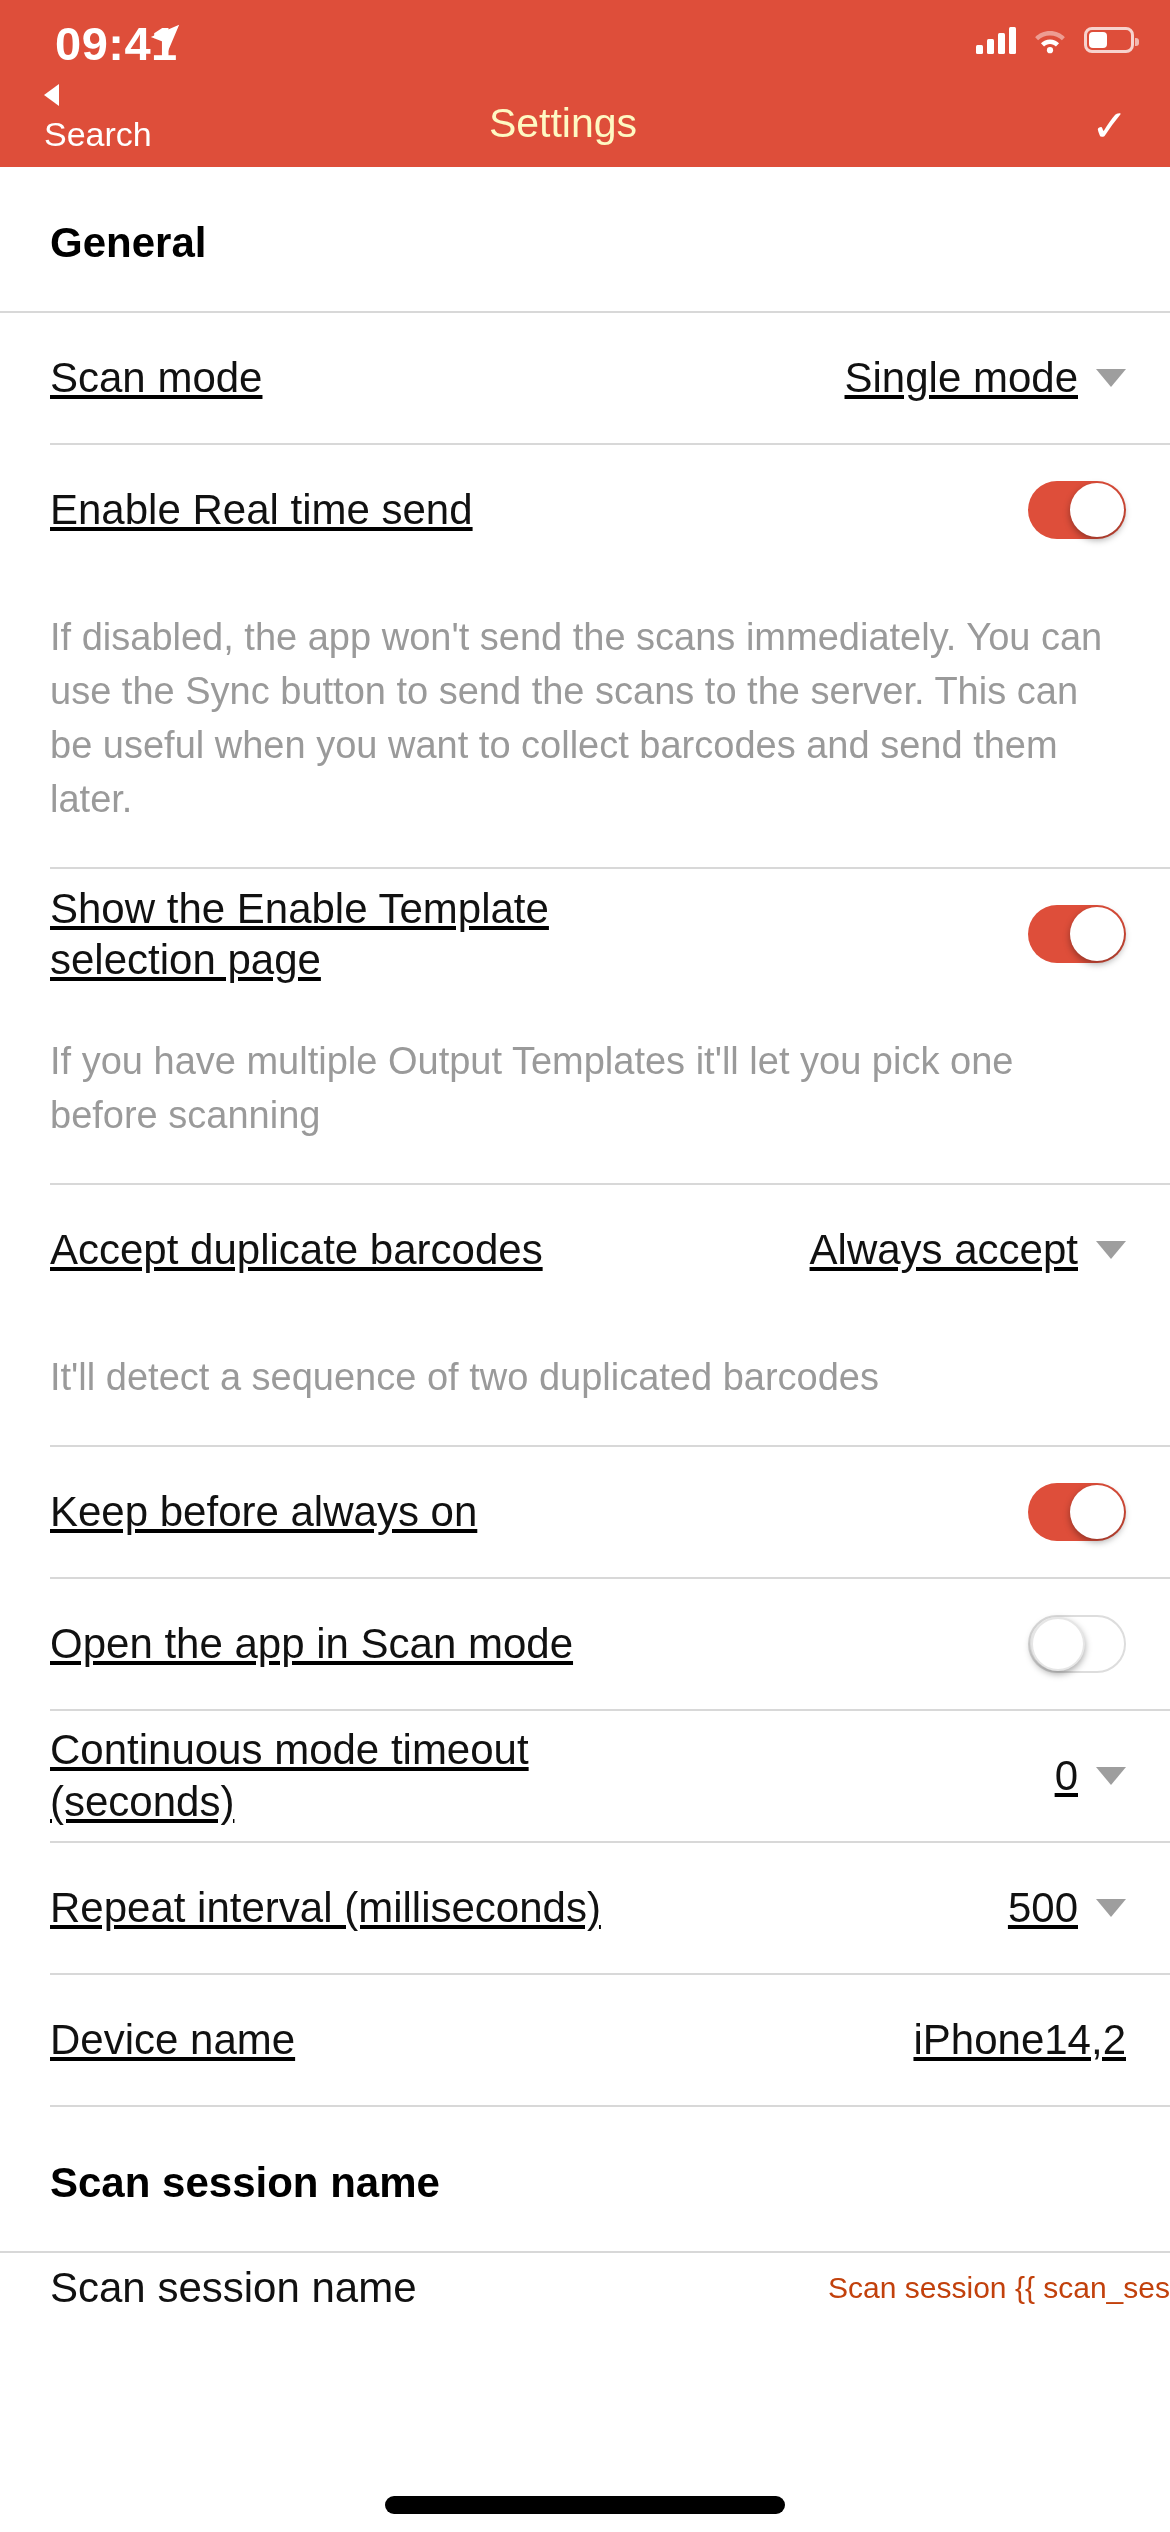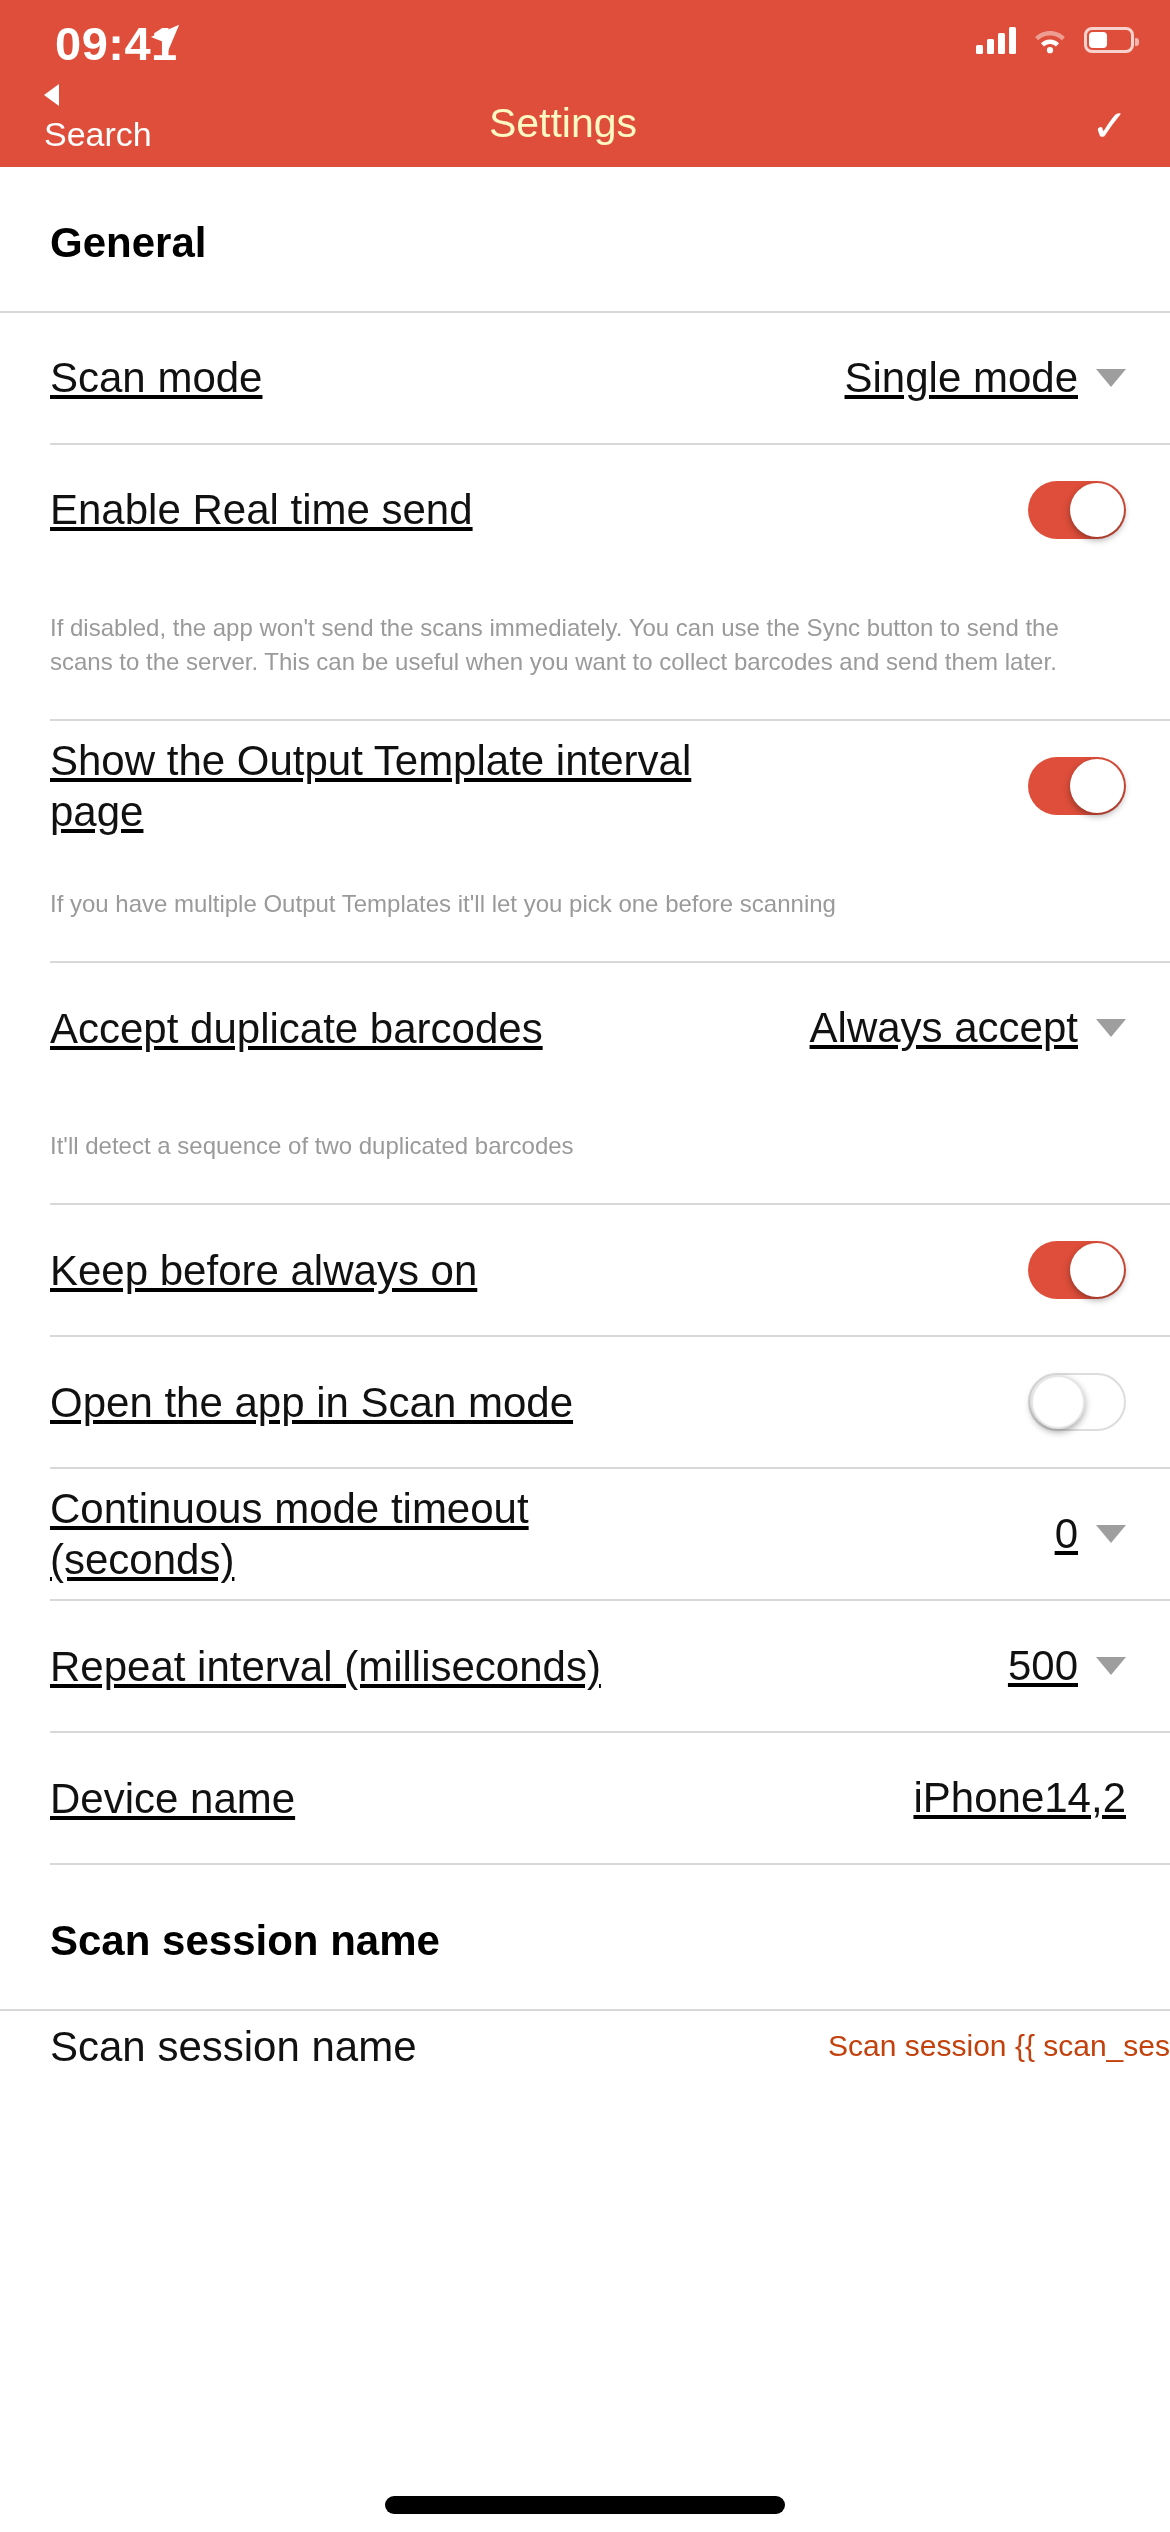--- a/index.html
+++ b/index.html
@@ -88,21 +88,21 @@
   .row-value { font-size:42px; color:#111; }
   .caret {
     width:0; height:0;
     border-left:15px solid transparent;
     border-right:15px solid transparent;
     border-top:18px solid #9e9e9e;
   }
 
   .helper {
     padding:36px 66px 40px 50px;
-    font-size:24px; color:#9a9a9a; line-height:1.42;
+    font-size:38px; color:#9a9a9a; line-height:1.42;
   }
 
   
   .toggle {
     position:relative; width:98px; height:58px; border-radius:29px;
     flex:none;
   }
   .toggle .knob {
     position:absolute; top:2px; width:54px; height:54px;
     border-radius:50%; background:#fff;
@@ -188,21 +188,21 @@
       <div class="row-label">Enable Real time send</div>
       <div class="toggle on">
         <span class="knob"></span>
       </div>
     </div>
 
     <div class="helper">If disabled, the app won't send the scans immediately. You can use the Sync button to send the scans to the server. This can be useful when you want to collect barcodes and send them later.</div>
     <div class="divider"></div>
 
     <div class="row">
-      <div class="row-label">Show the Output Template interval page</div>
+      <div class="row-label">Show the Enable Template selection page</div>
       <div class="toggle on">
         <span class="knob"></span>
       </div>
     </div>
 
     <div class="helper">If you have multiple Output Templates it'll let you pick one before scanning</div>
     <div class="divider"></div>
 
     <div class="row">
       <div class="row-label">Accept duplicate barcodes</div>

